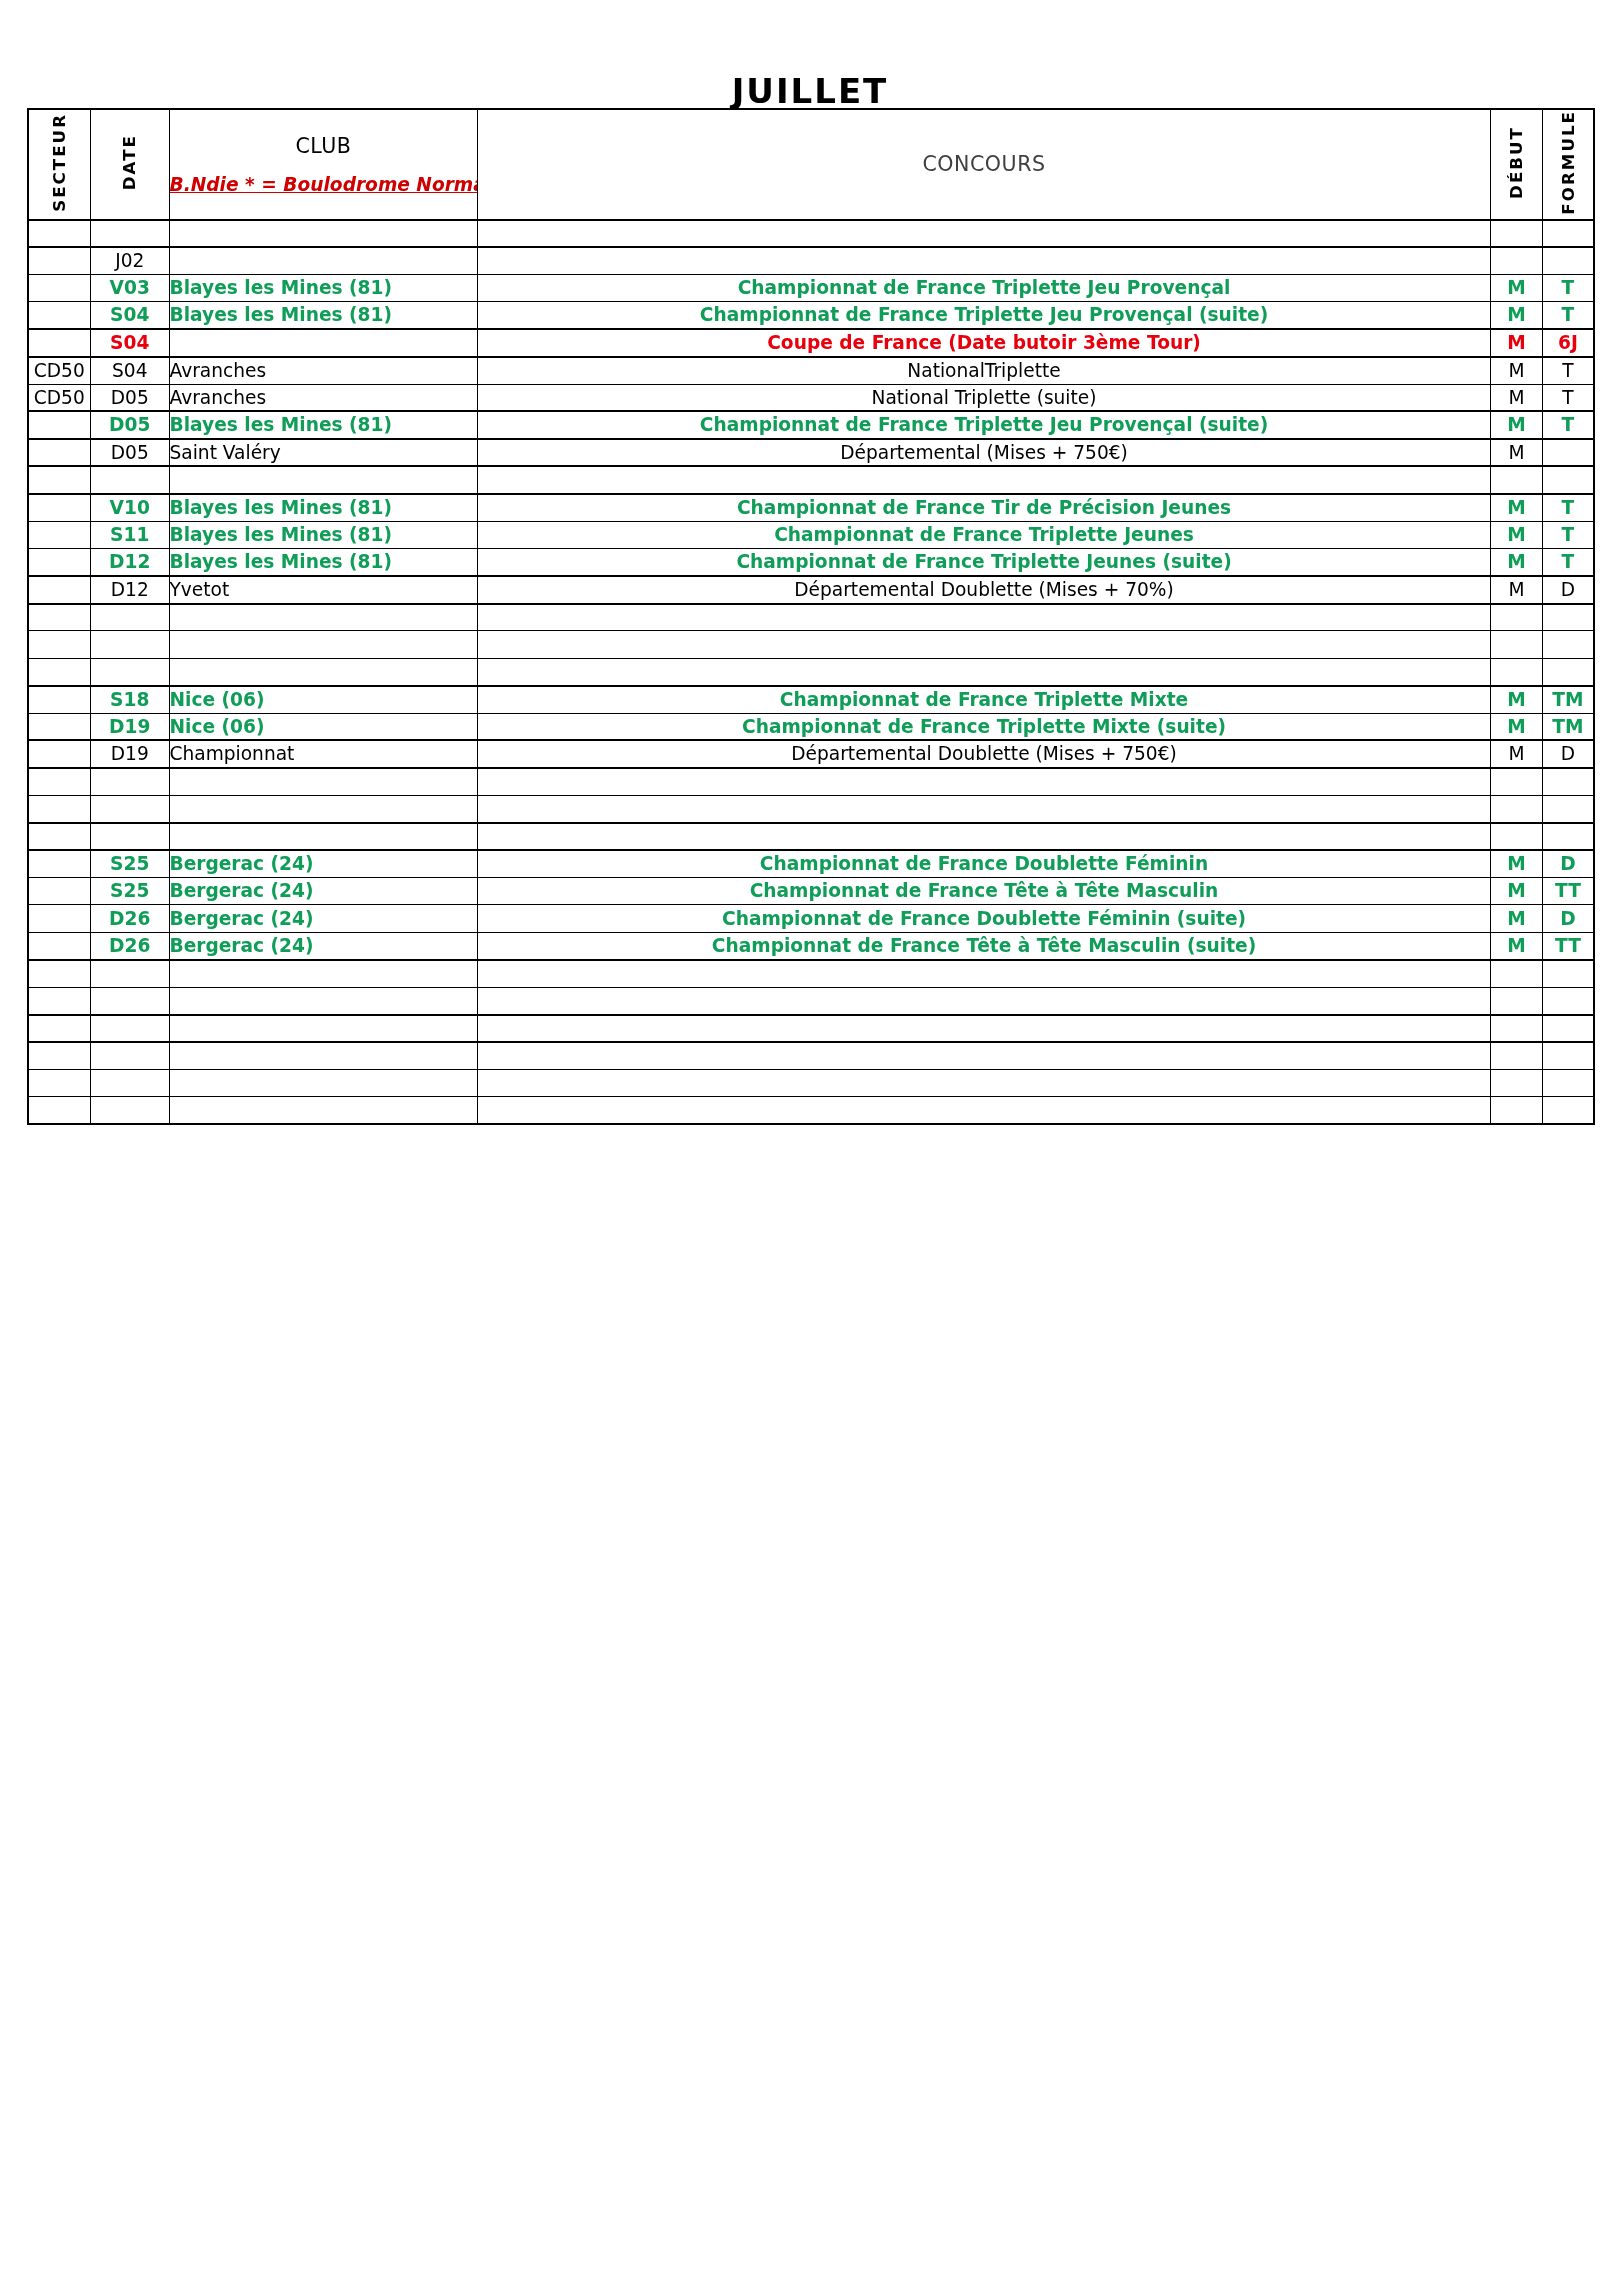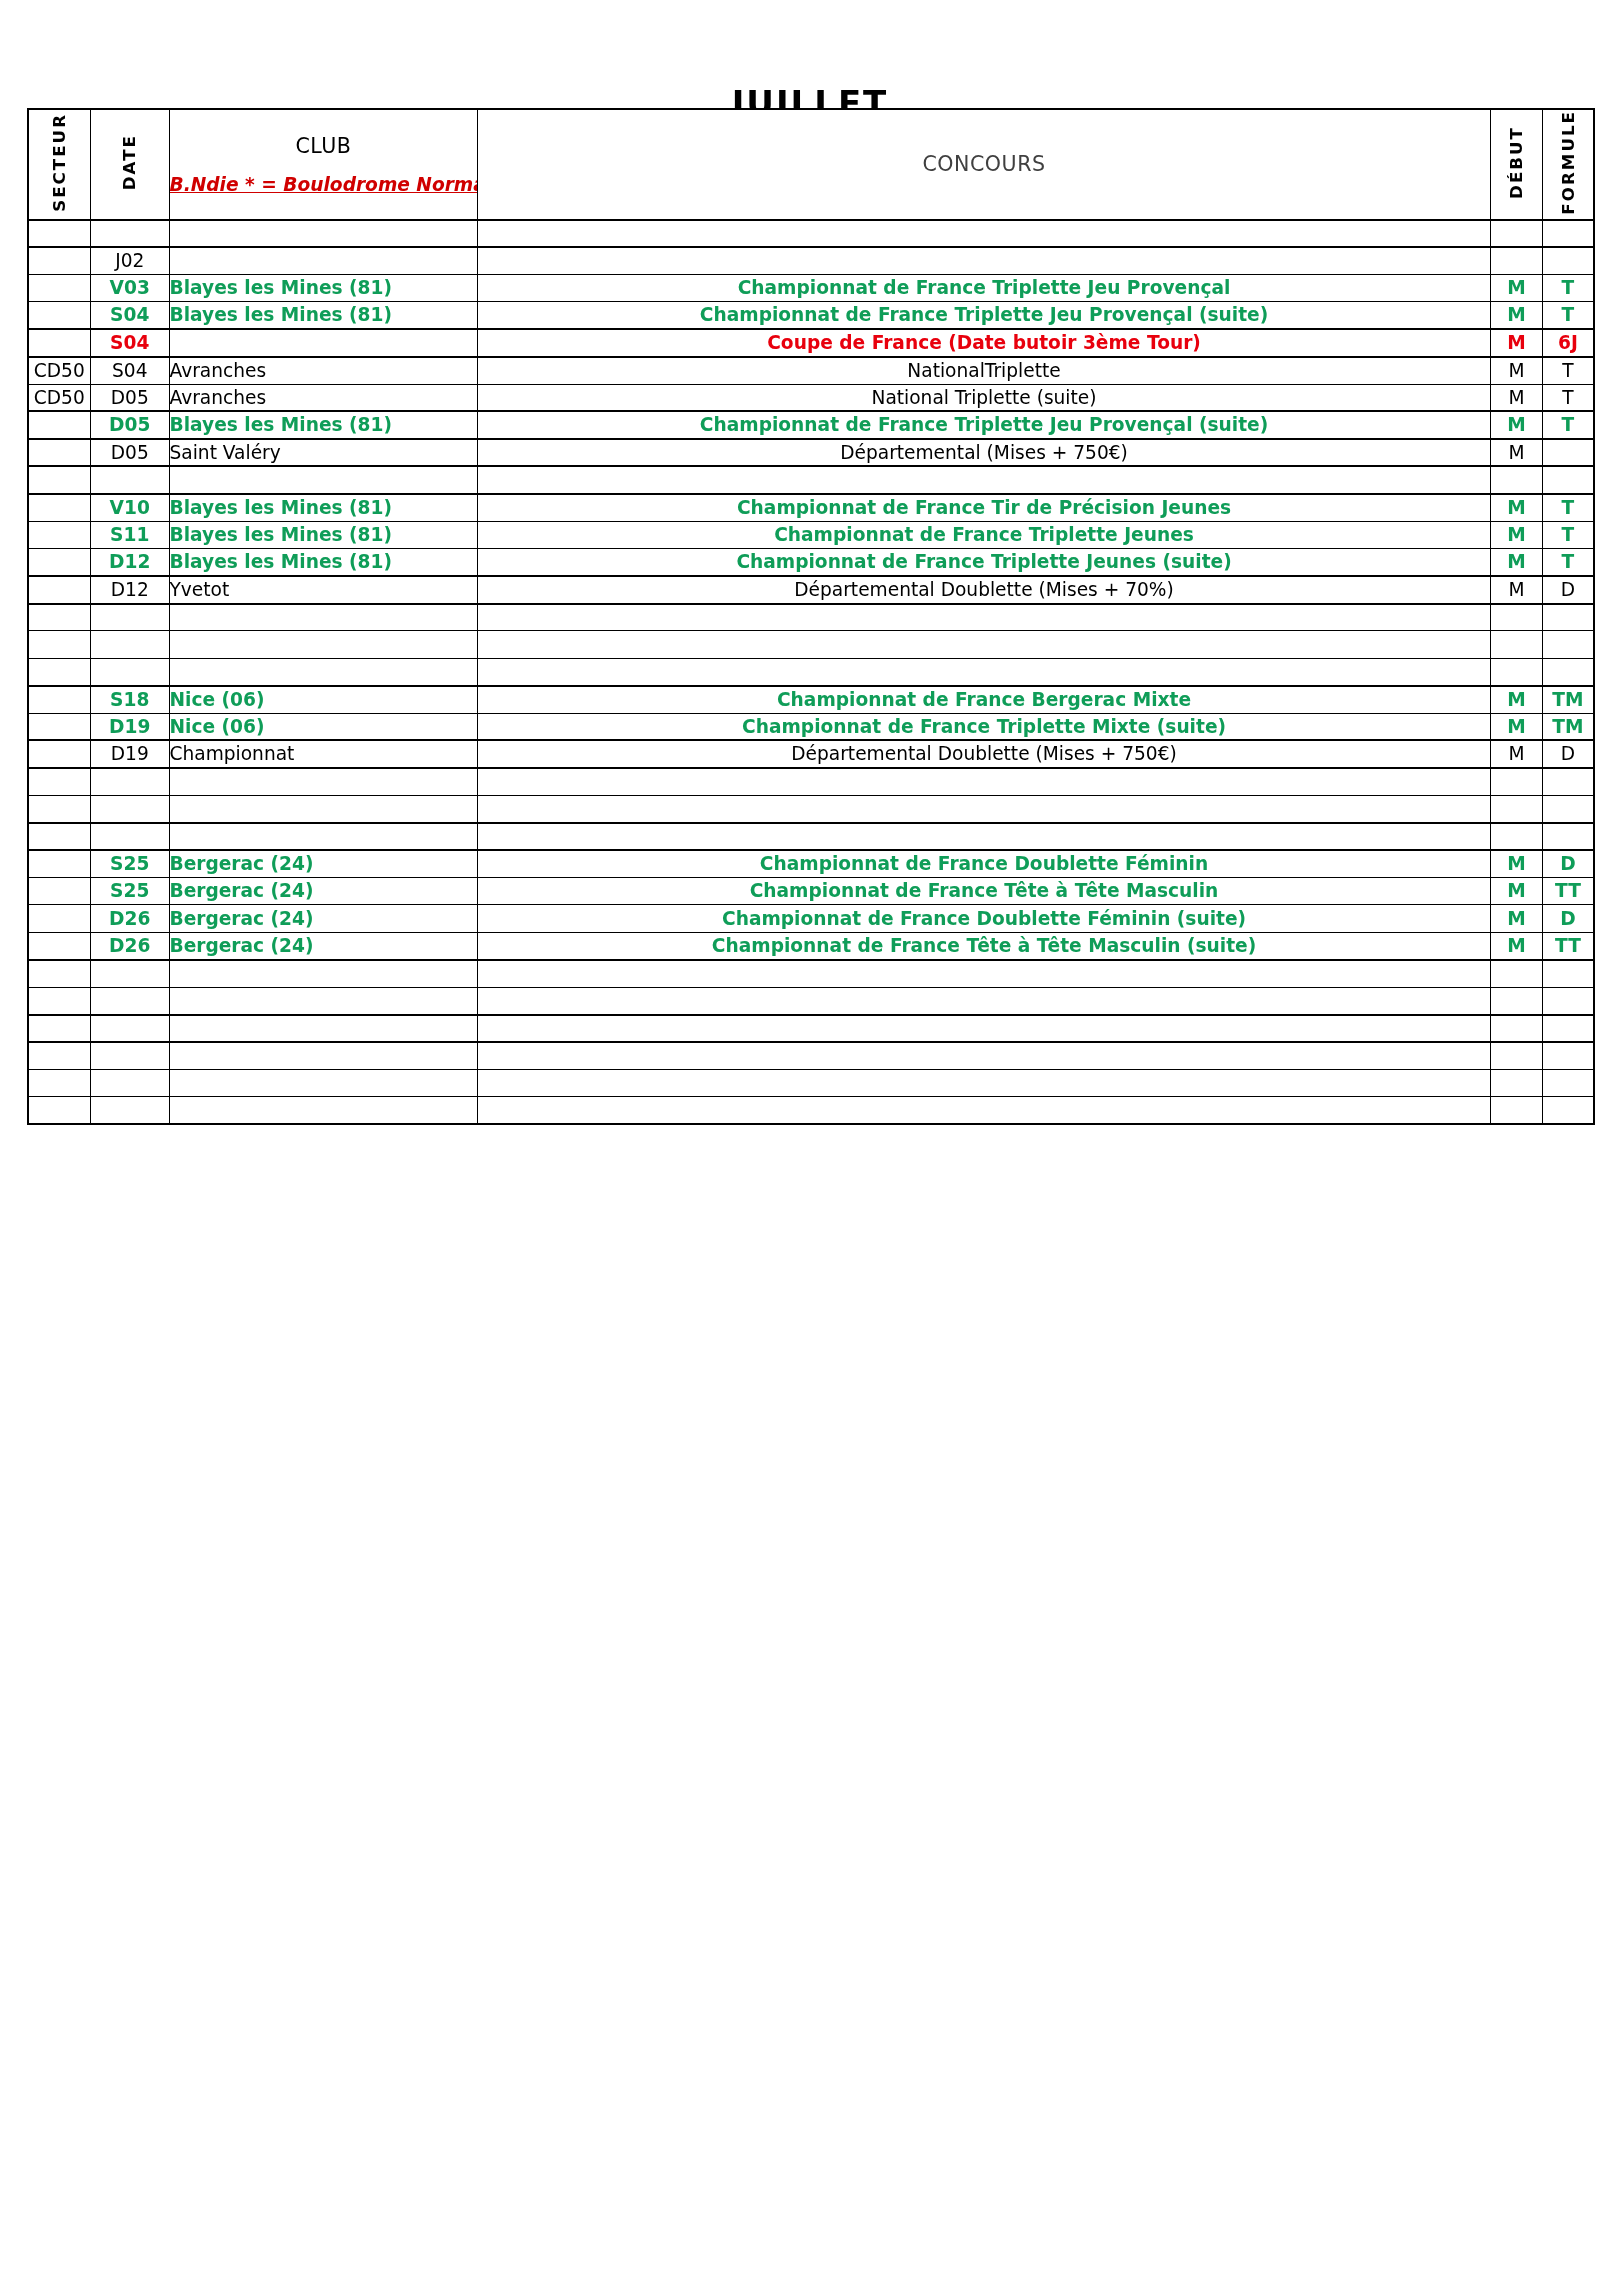--- a/index.html
+++ b/index.html
@@ -27,21 +27,20 @@
     position: absolute;
     left: 0;
     top: 71px;
     width: 1620px;
     text-align: center;
     font-family: "DejaVu Sans", sans-serif;
     font-size: 34px;
     font-weight: bold;
     letter-spacing: 2px;
     color: #000000;
-    margin-top: 12px;
   }
 
   
   .tbl-wrap {
     position: absolute;
     left: 26.5px;
     top: 108px;
     width: 1568px;
   }
   table.sched {
@@ -536,21 +535,21 @@
             <td class="secteur">
               <span class="cell"></span>
             </td>
             <td class="date">
               <span class="cell">S18</span>
             </td>
             <td class="club">
               <span class="cell">Nice (06)</span>
             </td>
             <td class="concours">
-              <span class="cell">Championnat de France Bergerac Mixte</span>
+              <span class="cell">Championnat de France Triplette Mixte</span>
             </td>
             <td class="debut">
               <span class="cell">M</span>
             </td>
             <td class="formule">
               <span class="cell">TM</span>
             </td>
           </tr>
           <tr class="green">
             <td class="secteur">

